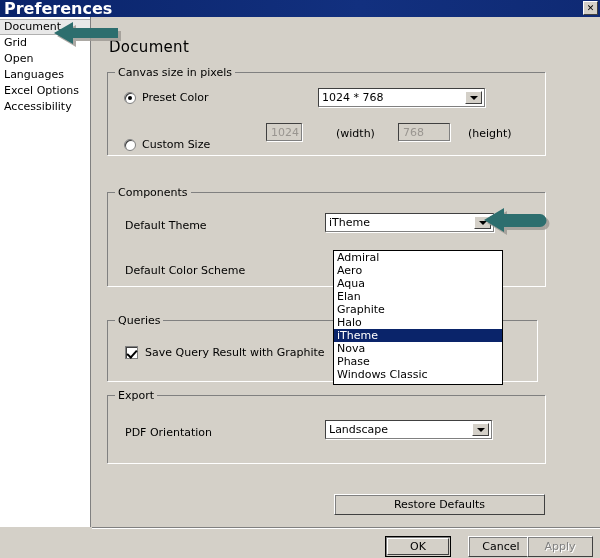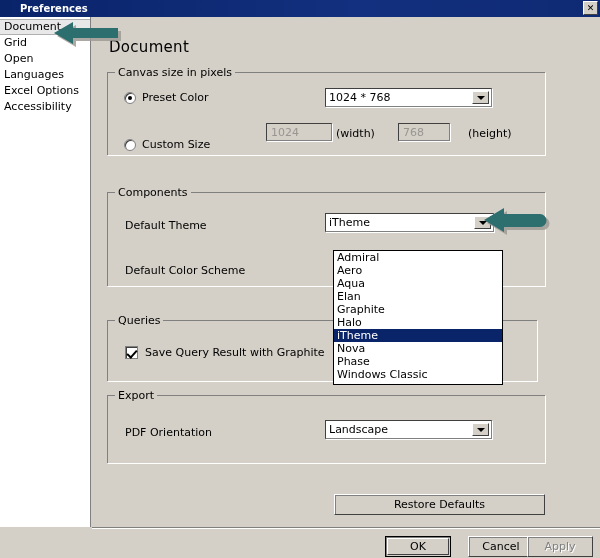--- a/index.html
+++ b/index.html
@@ -26,22 +26,22 @@
     position: absolute;
     left: 0; top: 0;
     width: 600px; height: 17px;
     background: linear-gradient(to right, #0a246a 0%, #12307f 60%, #0f2a74 100%);
     display: flex;
     align-items: center;
   }
   .titlebar-text {
     color: #ffffff;
     font-weight: bold;
-    font-size: 10px;
-    padding-left: 20px;
+    font-size: 16px;
+    padding-left: 4px;
     letter-spacing: 0px;
   }
   .titlebar-buttons {
     position: absolute;
     right: 2px; top: 1px;
     display: flex;
   }
   .tb-btn {
     width: 15px; height: 14px;
     background: #d4d0c8;
@@ -378,28 +378,28 @@
         <div class="radio-row" style="left:16px; top:18px;">
           <div class="radio checked"></div>
           <span>Preset Color</span>
         </div>
 
         <div class="radio-row" style="left:16px; top:65px;">
           <div class="radio"></div>
           <span>Custom Size</span>
         </div>
 
-        <div class="combo" style="left:217px; top:15px; width:167px; height:19px;gap:25px;">
+        <div class="combo" style="left:210px; top:15px; width:167px; height:19px;gap:25px;">
           <div class="combo-text">1024 * 768</div>
           <div class="combo-arrow">
               <div class="tri-down"></div>
             </div>
         </div>
 
-        <div class="textbox" style="left:158px; top:50px; width:66px; height:18px;">1024</div>
+        <div class="textbox" style="left:158px; top:50px; width:36px; height:18px;">1024</div>
         <div class="gb-label" style="left:228px; top:54px;">(width)</div>
 
         <div class="textbox" style="left:290px; top:50px; width:52px; height:18px;">768</div>
         <div class="gb-label" style="left:360px; top:54px;">(height)</div>
       </div>
 
       <div class="groupbox" style="left:15px; top:175px; width:439px; height:95px;">
         <div class="gb-title">Components</div>
 
         <div class="gb-label" style="left:17px; top:26px;">Default Theme</div>

